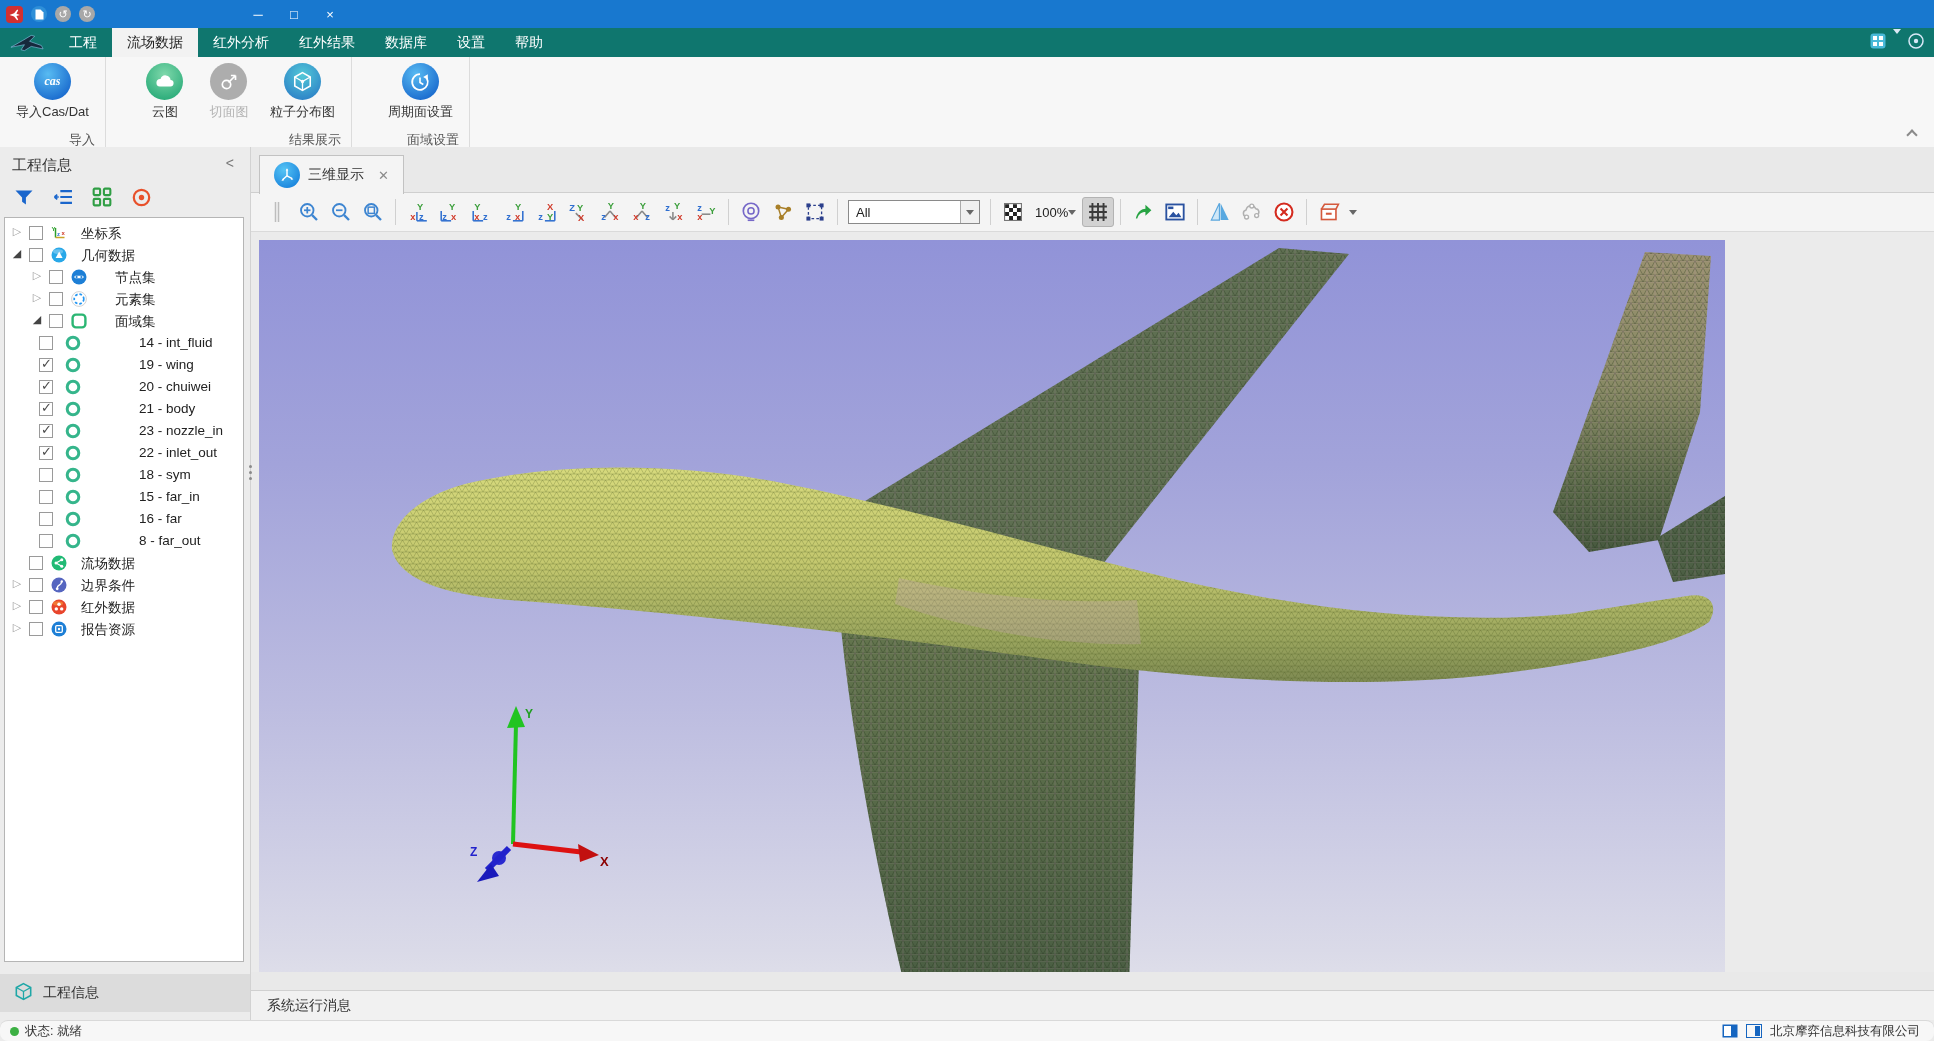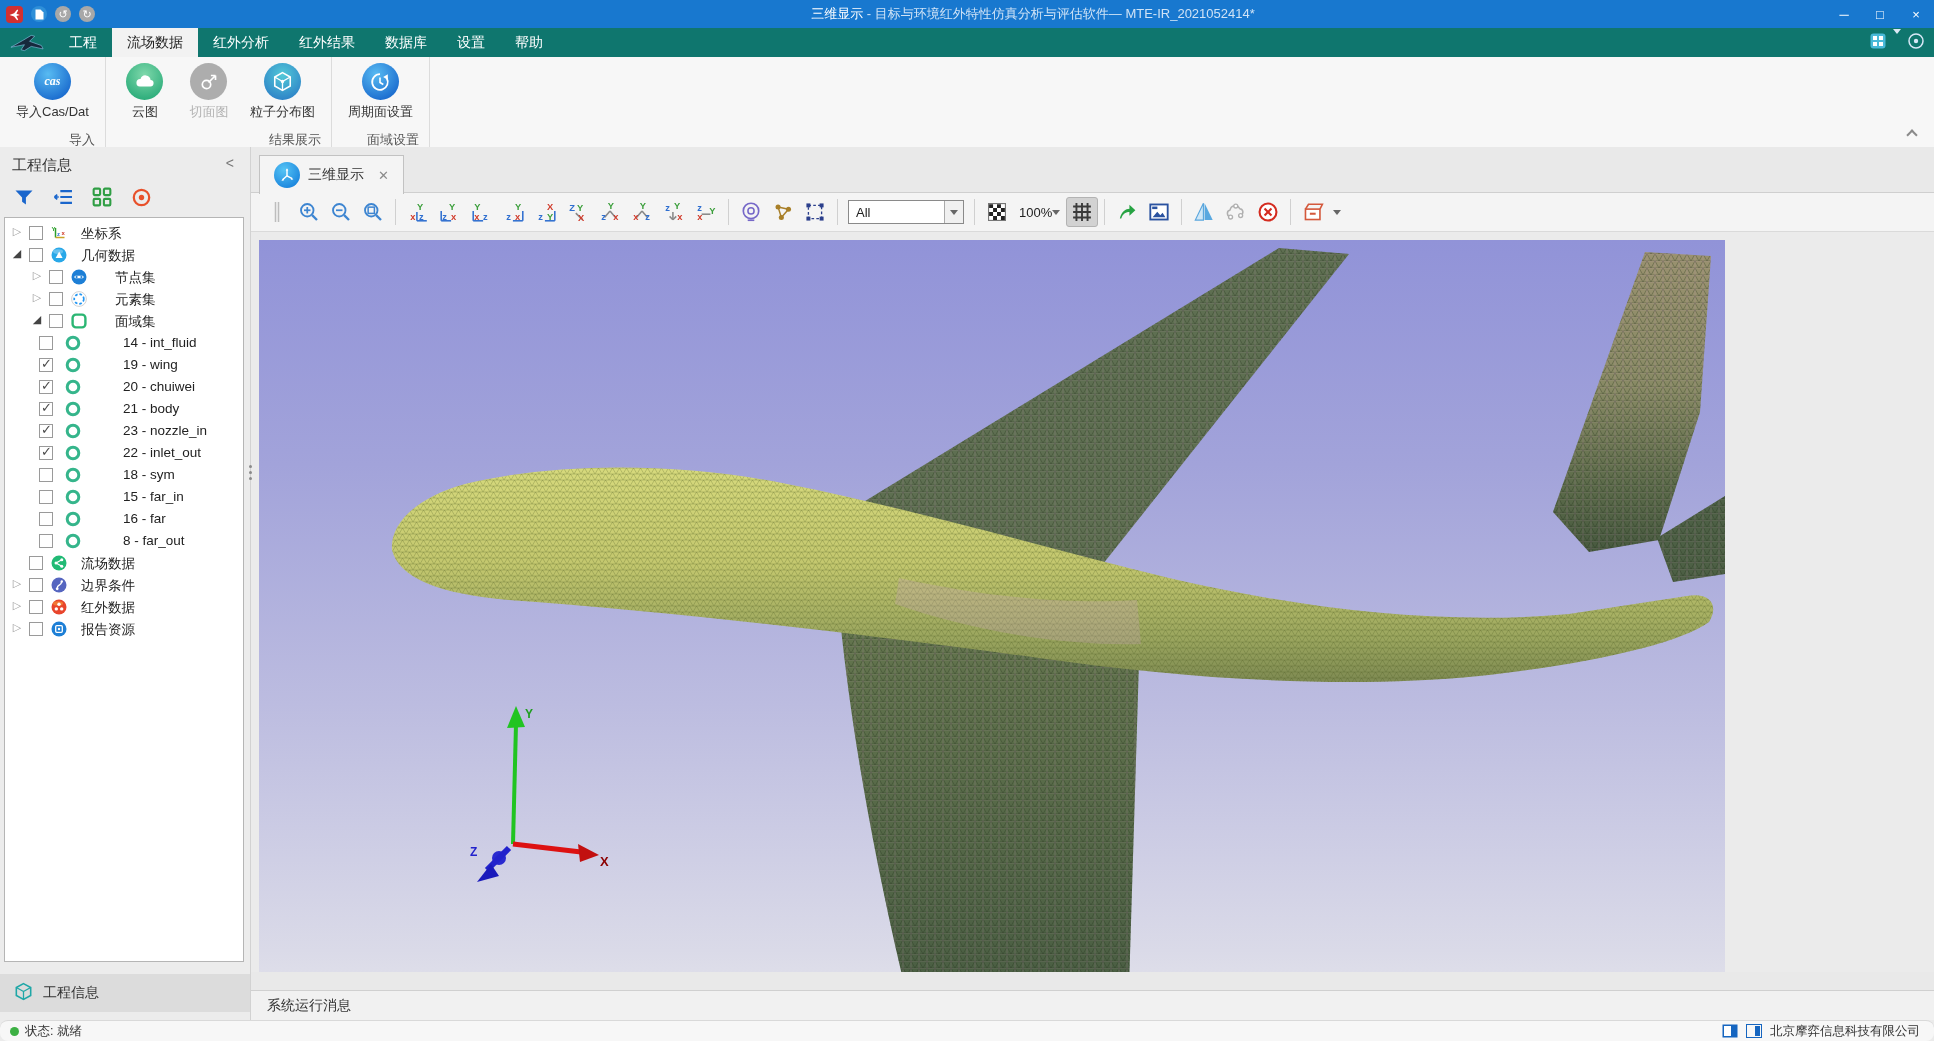--- a/index.html
+++ b/index.html
@@ -18,21 +18,21 @@
   .tb-ctrl{display:flex;height:28px;}
   .wbtn{width:36px;height:28px;color:#fff;display:flex;align-items:center;justify-content:center;font-size:13px;}
   
   .menubar{position:absolute;top:28px;left:0;right:0;height:29px;background:#0f766e;display:flex;align-items:center;}
   .logo{width:54px;display:flex;justify-content:center;}
   .menu-items{display:flex;height:29px;align-items:stretch;}
   .mitem{padding:0 15px;display:flex;align-items:center;color:#fff;font-size:14px;cursor:default;}
   .mitem.active{background:#f2f2f2;color:#222;}
   .menu-right{margin-left:auto;display:flex;align-items:center;gap:7px;padding-right:10px;}
   
-  .ribbon{position:absolute;top:57px;left:0;right:0;height:97px;background:#f7f7f7;border-bottom:1px solid #d9d9d9;display:flex;}
+  .ribbon{position:absolute;top:57px;left:0;right:0;height:97px;background:#f7f7f7;border-bottom:1px solid #d9d9d9;display:flex;gap:20px;}
   .rgroup{display:flex;flex-direction:column;border-right:1px solid #dcdcdc;padding:4px 10px 0;}
   .rbtn-row{display:flex;flex:1;gap:6px;align-items:flex-start;}
   .rbtn{display:flex;flex-direction:column;align-items:center;padding:2px 6px;min-width:58px;}
   .rbtn .circ{width:37px;height:37px;border-radius:50%;display:flex;align-items:center;justify-content:center;margin-bottom:3px;}
   .rbtn .lbl{font-size:13px;color:#333;white-space:nowrap;}
   .rbtn.disabled .lbl{color:#b3b3b3;}
   .circ.blue{background:radial-gradient(circle at 38% 30%, #58bbf2, #1d6fd0 75%);}
   .circ.green{background:radial-gradient(circle at 50% 32%, #7fd8ab, #2fae7c 78%);}
   .circ.teal{background:radial-gradient(circle at 50% 32%, #53c9d8, #2f86c8 78%);}
   .circ.gray{background:#adadad;}
@@ -51,37 +51,37 @@
   .trow{position:relative;height:22px;}
   .texp{position:absolute;top:3px;font-size:11px;width:12px;text-align:center;}
   .texp.c{color:#9a9a9a;} .texp.e{color:#444;}
   .tchk{position:absolute;top:3.5px;width:14px;height:14px;background:#fff;border:1px solid #9a9a9a;}
   .tchk .mark{position:absolute;left:1px;top:-3px;font-size:13px;color:#4a4a4a;}
   .ticon{position:absolute;top:2.5px;width:16px;height:16px;}
   .ticon svg{width:16px;height:16px;display:block;}
   .tlabel{position:absolute;top:3px;font-size:13.5px;color:#222;white-space:nowrap;}
   .d0 .texp{left:6px;} .d0 .tchk{left:24px;} .d0 .ticon{left:46px;} .d0 .tlabel{left:76px;}
   .d1 .texp{left:26px;} .d1 .tchk{left:44px;} .d1 .ticon{left:66px;} .d1 .tlabel{left:110px;}
-  .d2 .tchk{left:34px;} .d2 .ticon{left:60px;} .d2 .tlabel{left:118px;}
+  .d2 .tchk{left:34px;} .d2 .ticon{left:60px;} .d2 .tlabel{left:134px;}
   .lp-footer{position:absolute;left:0;right:0;bottom:8px;height:38px;background:#dcdcdc;display:flex;align-items:center;gap:10px;padding-left:14px;font-size:14px;color:#333;}
   .splitgrip{position:absolute;right:-3px;top:318px;width:4px;display:flex;flex-direction:column;gap:3px;z-index:5;}
   .splitgrip i{width:3px;height:3px;border-radius:50%;background:#8a8a8a;}
   
   .main{flex:1;display:flex;flex-direction:column;position:relative;border-left:1px solid #d2d2d2;background:#e9e9e9;}
   .tabrow{height:46px;position:relative;border-bottom:1px solid #cfcfcf;background:#e9e9e9;flex:none;}
   .tab{position:absolute;left:8px;top:8px;height:39px;display:flex;align-items:center;gap:8px;background:#f4f4f4;border:1px solid #c2c2c2;border-bottom:none;padding:0 14px;z-index:2;}
   .tab .ticon24{width:26px;height:26px;border-radius:50%;background:radial-gradient(circle at 38% 30%, #55c4f5, #1c86dd 78%);display:flex;align-items:center;justify-content:center;}
   .tab .tlbl{font-size:14px;color:#333;}
   .tab .tclose{color:#8a8a8a;font-size:13px;margin-left:6px;}
   .vtoolbar{height:39px;background:#f4f4f4;border-bottom:1px solid #dadada;display:flex;align-items:center;padding-left:10px;flex:none;}
   .vtb{width:32px;height:30px;display:flex;align-items:center;justify-content:center;border-radius:3px;flex:none;}
   .vtb svg{display:block;}
   .vtb.active{background:#d2d2d2;border:1px solid #b3b3b3;}
   .vsep{width:1px;height:26px;background:#d0d0d0;margin:0 6px;flex:none;}
-  .combo{width:116px;height:24px;background:#fff;border:1px solid #8a8a8a;display:flex;align-items:center;margin:0 4px;flex:none;}
+  .combo{width:132px;height:24px;background:#fff;border:1px solid #8a8a8a;display:flex;align-items:center;margin:0 4px;flex:none;}
   .combo .cval{flex:1;padding-left:7px;font-size:13px;color:#222;}
   .combo .cbtn{width:19px;height:22px;background:#f0f0f0;border-left:1px solid #aaa;display:flex;align-items:center;justify-content:center;}
   .caret{width:0;height:0;border-left:4px solid transparent;border-right:4px solid transparent;border-top:5px solid #666;}
   .zoomlvl{display:flex;align-items:center;gap:0;padding:0 6px;font-size:13px;color:#222;flex:none;}
   .canvas{flex:1;position:relative;background:#ebebeb;overflow:hidden;}
   .viewport{position:absolute;left:8px;top:8px;width:1466px;height:748px;
      background:linear-gradient(180deg,#9193d8 0%,#a2a3da 30%,#bcbce0 62%,#dadae8 95%,#e0e0ea 100%);}
   .triad{position:absolute;left:210px;top:462px;}
   .msgbar{height:30px;border-top:1px solid #d0d0d0;background:#f1f1f1;line-height:29px;padding-left:16px;font-size:14px;color:#333;flex:none;margin-top:18px;}
   
@@ -104,21 +104,20 @@
           </svg>
         </span>
       <span class="qbtn doc">
           <svg width="9" height="11" viewBox="0 0 9 11">
             <path d="M0.5 0.5 h5 l3 3 v7 h-8 Z" fill="#fff"></path>
           </svg>
         </span>
       <span class="qbtn gray">↺</span>
       <span class="qbtn gray">↻</span>
     </div>
-    <div class="tb-title"><span>三维显示</span><span class="sec"> - 目标与环境红外特性仿真分析与评估软件— MTE-IR_2021052414*</span></div>
     <div class="tb-ctrl">
       <span class="wbtn">─</span>
       <span class="wbtn">□</span>
       <span class="wbtn">×</span>
     </div>
   </div>
 
   <div class="menubar">
     <span class="logo">
         <svg width="40" height="22" viewBox="0 0 44 26">

